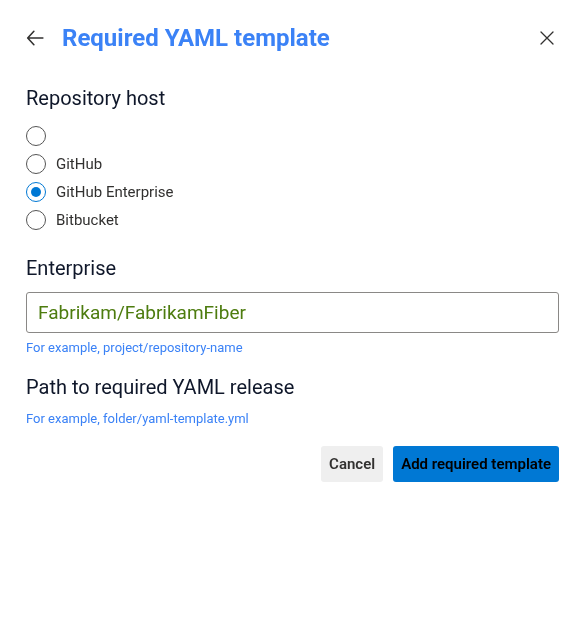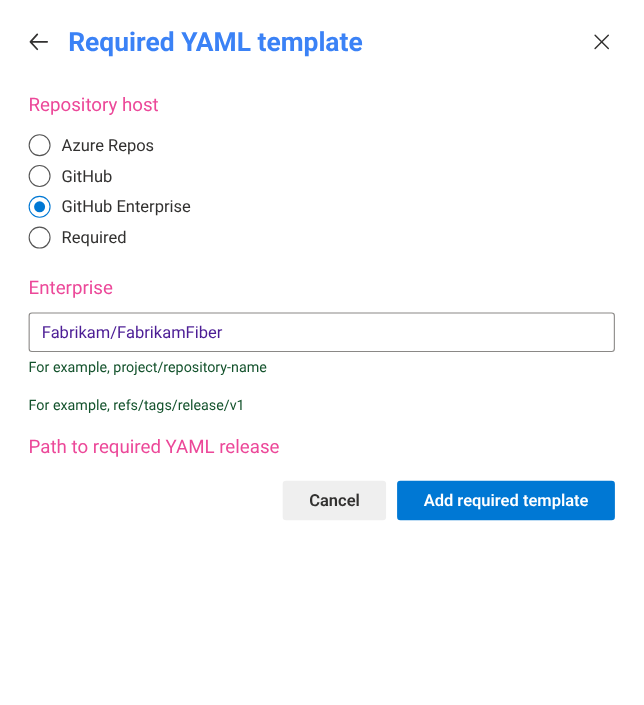--- a/index.html
+++ b/index.html
@@ -32,22 +32,22 @@
       color: #3b82f6;
       flex: 1;
     }
     .close-icon {
       cursor: pointer;
       display: flex;
       align-items: center;
       padding: 4px;
     }
     .section-label {
-      font-size: 17px;
-      color: #ec4899;
+      font-size: 20px;
+      color: #0f172a;
       margin-bottom: 12px;
       display: block;
     }
     .radio-group {
       margin-bottom: 22px;
     }
     .radio-item {
       display: flex;
       align-items: center;
       cursor: pointer;
@@ -76,57 +76,57 @@
     .radio-label {
       font-size: 15px;
       color: #323130;
     }
     .field-group {
       margin-bottom: 20px;
     }
     .text-input {
       width: 100%;
       padding: 8px 11px;
-      font-size: 15px;
+      font-size: 19px;
       border: 1px solid #8a8886;
       border-radius: 3px;
-      color: #4c1d95;
+      color: #4d7c0f;
       font-family: inherit;
       margin-bottom: 7px;
       outline: none;
     }
     .text-input.focused {
       border: 1.5px solid #0078d4;
     }
     .help-text {
       font-size: 13px;
-      color: #14532d;
+      color: #3b82f6;
     }
     .button-row {
       display: flex;
       justify-content: flex-end;
       gap: 10px;
       margin-top: 14px;
     }
     .btn {
-      padding: 9px 24px;
+      padding: 9px 8px;
       font-size: 15px;
       font-weight: 600;
       border: none;
       border-radius: 3px;
       cursor: pointer;
       font-family: inherit;
     }
     .btn-secondary {
       background: #efefef;
       color: #323130;
     }
     .btn-primary {
       background: #0078d4;
-      color: #ffffff;
+      color: #000000;
     }
   </style>
 </head>
 <body>
 
 <div class="header">
   <span class="back-icon">
     <svg width="18" height="18" viewBox="0 0 16 16" fill="none">
       <path d="M7 2 L1.5 8 L7 14 M2 8 L15 8" stroke="#323130" stroke-width="1.4" stroke-linecap="round" stroke-linejoin="round"></path>
     </svg>
@@ -137,49 +137,48 @@
       <path d="M2 2 L14 14 M14 2 L2 14" stroke="#323130" stroke-width="1.3" stroke-linecap="round"></path>
     </svg>
   </span>
 </div>
 
 <div class="field-group">
   <span class="section-label">Repository host</span>
   <div class="radio-group">
     <div class="radio-item">
       <span class="radio-circle"></span>
-      <span class="radio-label">Azure Repos</span>
     </div>
     <div class="radio-item">
       <span class="radio-circle"></span>
       <span class="radio-label">GitHub</span>
     </div>
     <div class="radio-item">
       <span class="radio-circle selected">
           <span class="radio-dot"></span>
         </span>
       <span class="radio-label">GitHub Enterprise</span>
     </div>
     <div class="radio-item">
       <span class="radio-circle"></span>
-      <span class="radio-label">Required</span>
+      <span class="radio-label">Bitbucket</span>
     </div>
   </div>
 </div>
 
 <div class="field-group">
   <span class="section-label">Enterprise</span>
   <input type="text" class="text-input" value="Fabrikam/FabrikamFiber" style="">
   <div class="help-text">For example, project/repository-name</div>
 </div>
 
 <div class="field-group">
-  <div class="help-text">For example, refs/tags/release/v1</div>
 </div>
 
 <div class="field-group">
   <span class="section-label">Path to required YAML release</span>
+  <div class="help-text">For example, folder/yaml-template.yml</div>
 </div>
 
 <div class="button-row">
   <button class="btn btn-secondary">Cancel</button>
   <button class="btn btn-primary">Add required template</button>
 </div>
 
 </body></html>

